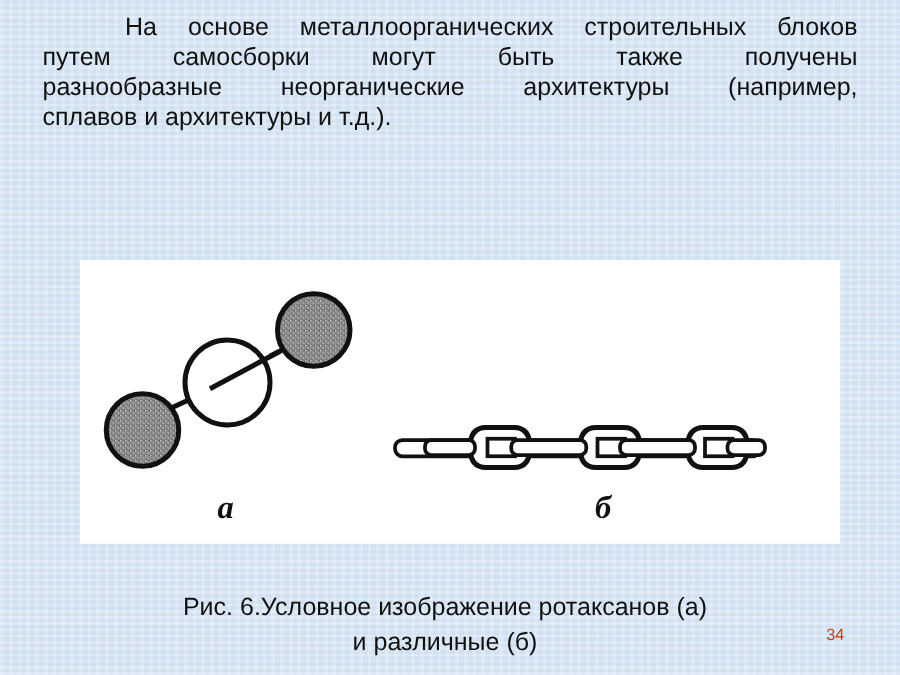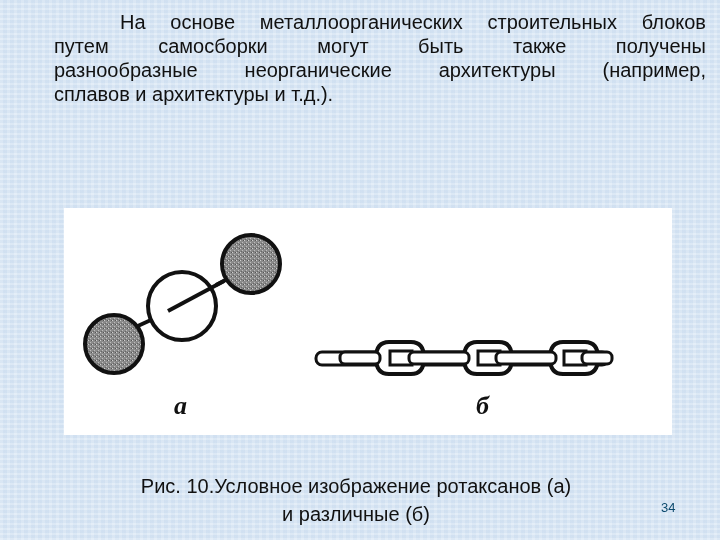--- a/index.html
+++ b/index.html
@@ -7,41 +7,41 @@
       width: 720px; height: 540px; overflow: hidden; position: relative;
       background-color: #d9e7f5;
       background-image:
         repeating-linear-gradient(0deg, rgba(255,255,255,0.18) 0px, rgba(255,255,255,0.18) 2px, rgba(180,200,225,0.10) 2px, rgba(180,200,225,0.10) 5px),
         repeating-linear-gradient(90deg, rgba(255,255,255,0.14) 0px, rgba(255,255,255,0.14) 3px, rgba(170,195,225,0.10) 3px, rgba(170,195,225,0.10) 7px);
       font-family: "Liberation Sans", sans-serif;
       color: #111;
     }
     .text-block {
       position: absolute; left: 34px; top: 10px; width: 652px;
-      font-size: 20px; line-height: 24px; margin-left: 20px;
+      font-size: 20px; line-height: 24px;
     }
     .para { margin: 0; text-align: justify; }
     .line { display: block; text-align: justify; text-align-last: justify; white-space: nowrap; }
     .line.last { text-align-last: left; }
     .indent { padding-left: 66px; }
     .figure-box {
       position: absolute; left: 64px; top: 208px; width: 608px; height: 227px;
       background: #ffffff;
     }
     .figure-box svg { position: absolute; left: 0; top: 0; }
     .fig-label {
       position: absolute; font-family: "Liberation Serif", serif; font-style: italic;
       font-weight: bold; font-size: 26px; color: #111;
     }
     .caption {
       position: absolute; left: 96px; top: 472px; width: 520px;
       text-align: center; font-size: 20px; line-height: 28px;
     }
     .page-num {
-      position: absolute; left: 661px; top: 500px; font-size: 13px; color: #0c4a6e;
+      position: absolute; left: 661px; top: 500px; font-size: 13px; color: #c2410c;
     }
   </style>
 </head>
 <body>
 
 <div class="text-block">
   <div class="para">
     <span class="line indent">На основе металлоорганических строительных блоков</span>
     <span class="line">путем самосборки могут быть также получены</span>
     <span class="line">разнообразные неорганические архитектуры (например,</span>
@@ -95,17 +95,17 @@
       <rect x="432" y="144" width="60" height="12" rx="5" fill="#fff" stroke-width="3"></rect>
       <rect x="518" y="144" width="30" height="12" rx="5" fill="#fff" stroke-width="3"></rect>
       <rect x="276" y="144" width="40" height="12" rx="5" fill="#fff" stroke-width="3"></rect>
     </g>
   </svg>
   <span class="fig-label" style="left:110px; top:183px;">а</span>
   <span class="fig-label" style="left:412px; top:183px;">б</span>
 </div>
 
 <div class="caption">
-  <div>Рис. 10.Условное изображение ротаксанов (а)</div>
+  <div>Рис. 6.Условное изображение ротаксанов (а)</div>
   <div>и различные (б)</div>
 </div>
 
 <div class="page-num">34</div>
 
 </body></html>

